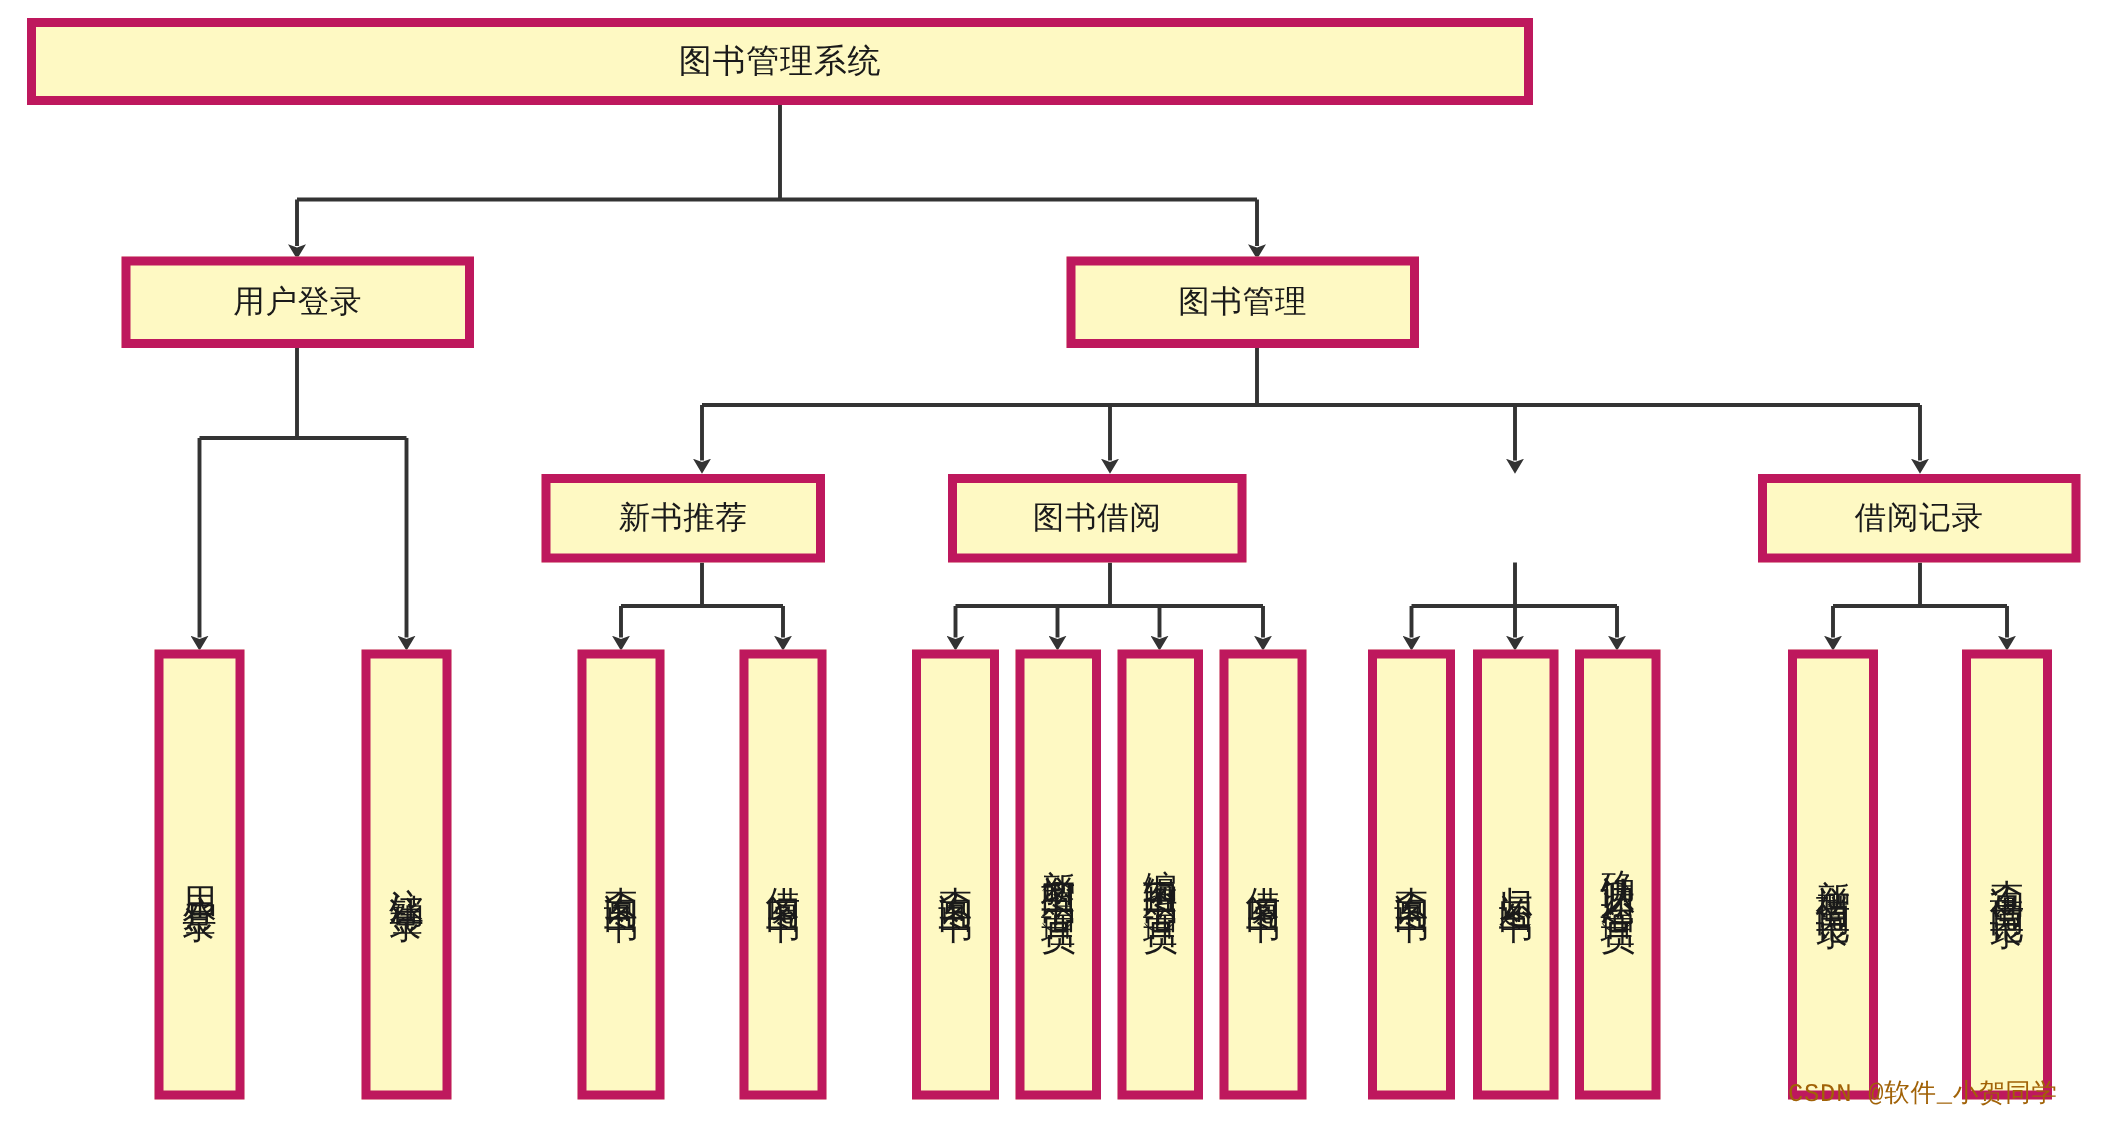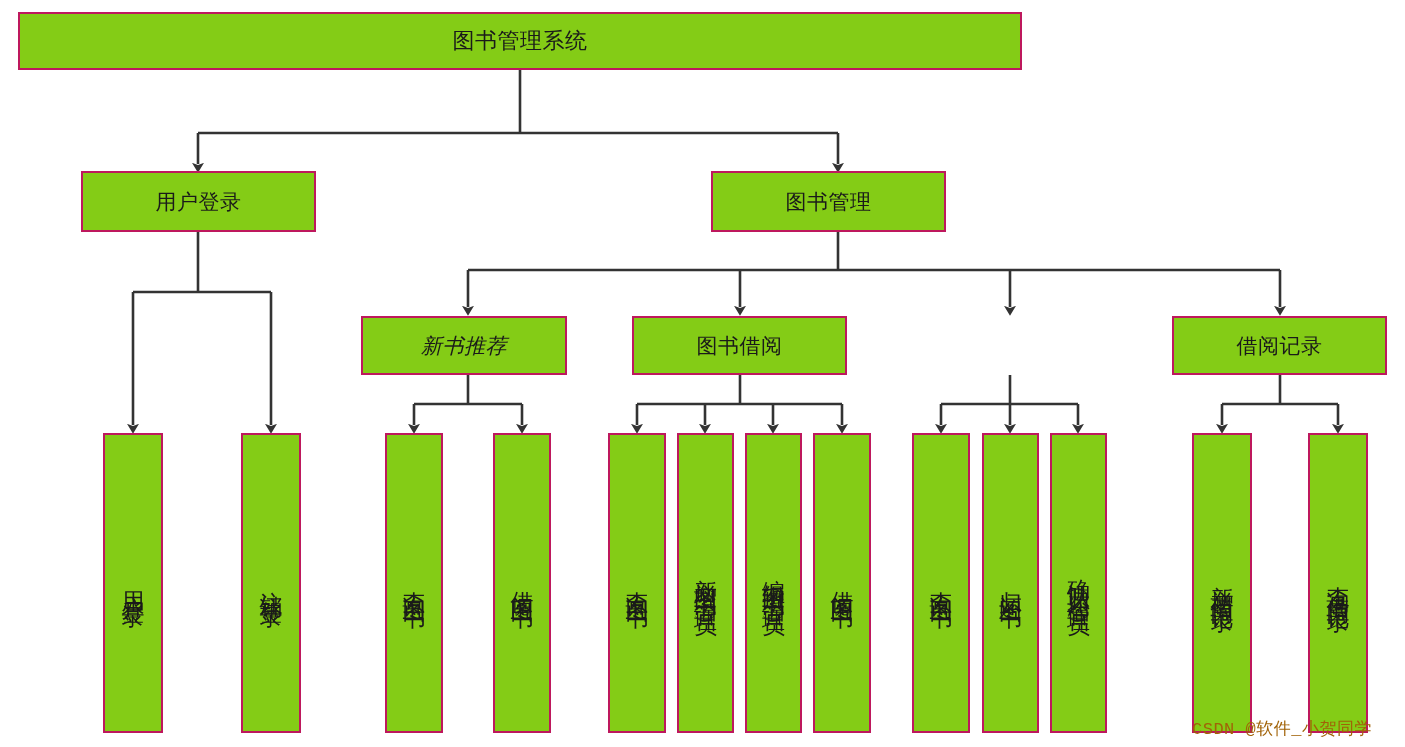--- a/index.html
+++ b/index.html
@@ -23,22 +23,22 @@
     position: absolute;
     left: 0;
     top: 0;
     width: 1405px;
     height: 747px;
     pointer-events: none;
   }
   .node {
     position: absolute;
     box-sizing: border-box;
-    background: #84cc16;
-    border: 2px solid #be185d;
+    background: #fef9c3;
+    border: 6px solid #be185d;
     display: flex;
     align-items: center;
     justify-content: center;
     color: #1a1a1a;
   }
   .node .lbl {
     display: block;
     line-height: 1.12;
     letter-spacing: 0.5px;
     white-space: nowrap;
@@ -130,24 +130,24 @@
     <span class="lbl">图书管理系统</span>
   </div>
 
   <div class="node horiz" style="left:81px; top:171px; width:235px; height:61px;">
     <span class="lbl">用户登录</span>
   </div>
   <div class="node horiz" style="left:711px; top:171px; width:235px; height:61px;align-items:center;">
     <span class="lbl">图书管理</span>
   </div>
 
-  <div class="node horiz" style="left:361px; top:316px; width:206px; height:59px;font-style:italic;">
+  <div class="node horiz" style="left:361px; top:316px; width:189px; height:59px;">
     <span class="lbl">新书推荐</span>
   </div>
-  <div class="node horiz" style="left:632px; top:316px; width:215px; height:59px;">
+  <div class="node horiz" style="left:632px; top:316px; width:199px; height:59px;">
     <span class="lbl">图书借阅</span>
   </div>
   <div class="node horiz" style="left:1172px; top:316px; width:215px; height:59px;">
     <span class="lbl">借阅记录</span>
   </div>
 
   <div class="node vert" style="left:103px; top:433px; width:60px; height:300px;">
     <span class="lbl">用户登录</span>
   </div>
   <div class="node vert" style="left:241px; top:433px; width:60px; height:300px;">

